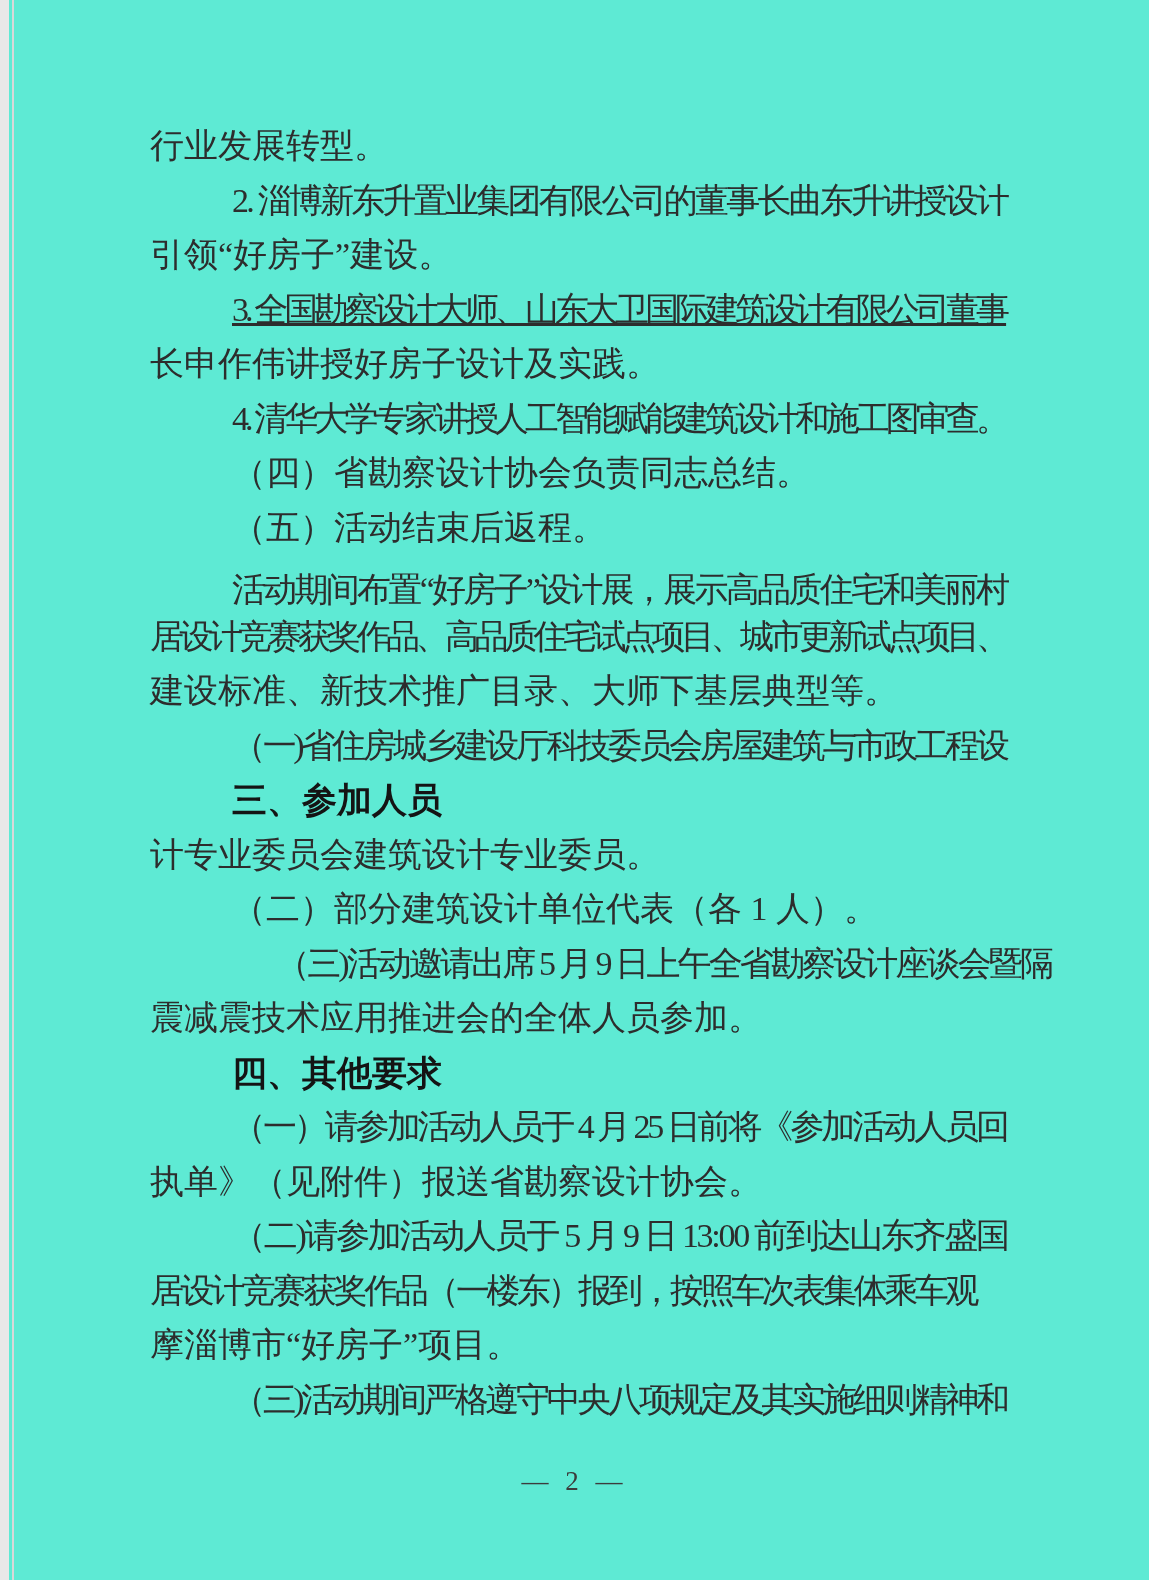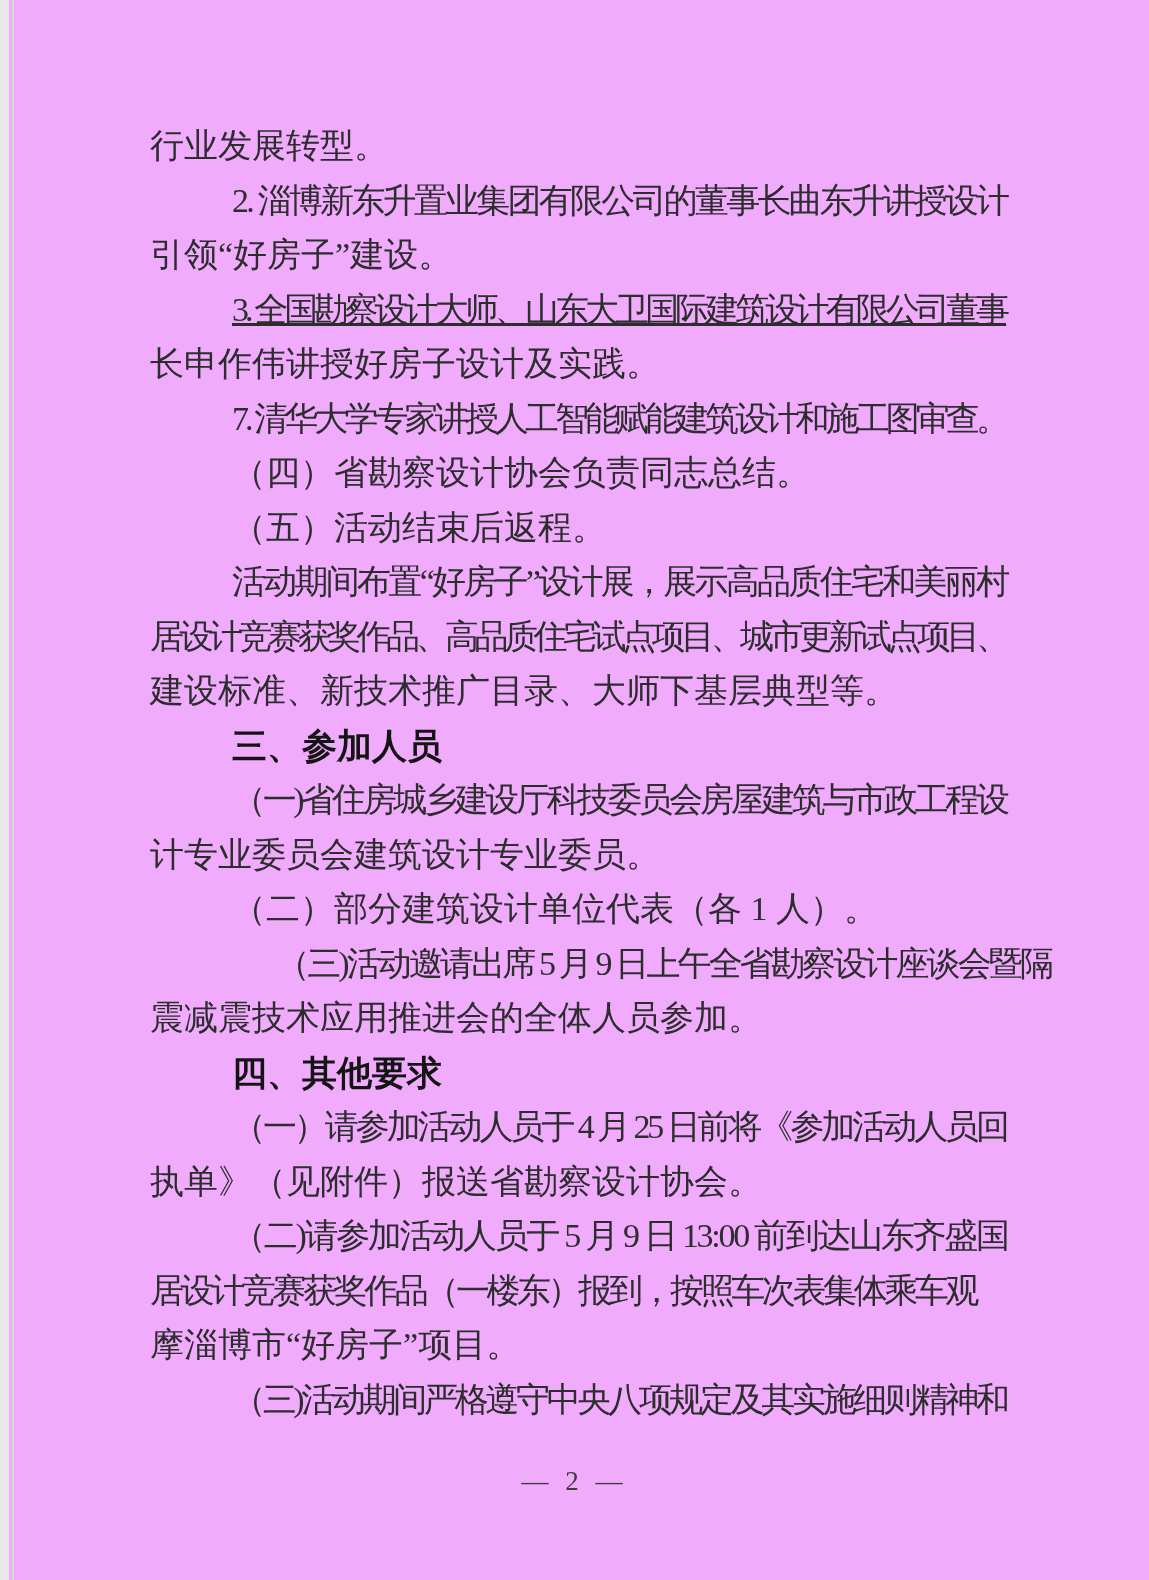--- a/index.html
+++ b/index.html
@@ -4,21 +4,21 @@
 <style>
   html, body {
     margin: 0;
     padding: 0;
     background: #ffffff;
   }
   .page {
     position: relative;
     width: 1149px;
     height: 1580px;
-    background: #f0abfc;
+    background: #5eead4;
     overflow: hidden;
     font-family: "Liberation Serif", "DejaVu Serif", serif;
   }
   
   .scan-strip {
     position: absolute;
     left: 0; top: 0;
     width: 9px; height: 100%;
     background: #e8e8e8;
   }
@@ -70,28 +70,28 @@
 
 <div class="page">
   <div class="scan-strip"></div>
   <div class="scan-line"></div>
   <div class="content">
       <div class="line"><span>行业发展转型。</span></div>
       <div class="line indent"><span style="letter-spacing: -2.76923px; margin-right: 17px;">2. 淄博新东升置业集团有限公司的董事长曲东升讲授设计</span></div>
       <div class="line"><span>引领“好房子”建设。</span></div>
       <div class="line indent"><span style="letter-spacing: -3.92593px; margin-right: 3.92593px; text-decoration: underline;">3. 全国勘察设计大师、山东大卫国际建筑设计有限公司董事</span></div>
       <div class="line"><span>长申作伟讲授好房子设计及实践。</span></div>
-      <div class="line indent"><span style="letter-spacing: -3.92593px; margin-right: 3.92593px;">7. 清华大学专家讲授人工智能赋能建筑设计和施工图审查。</span></div>
+      <div class="line indent"><span style="letter-spacing: -3.92593px; margin-right: 3.92593px;">4. 清华大学专家讲授人工智能赋能建筑设计和施工图审查。</span></div>
       <div class="line indent"><span>（四）省勘察设计协会负责同志总结。</span></div>
       <div class="line indent"><span>（五）活动结束后返程。</span></div>
-      <div class="line indent"><span style="letter-spacing: -2.7275px; margin-right: 2.7275px;">活动期间布置“好房子”设计展，展示高品质住宅和美丽村</span></div>
+      <div class="line indent"><span style="letter-spacing: -2.7275px; margin-right: 2.7275px; margin-top: 8px;">活动期间布置“好房子”设计展，展示高品质住宅和美丽村</span></div>
       <div class="line"><span style="letter-spacing: -4.5px; margin-right: 5px;">居设计竞赛获奖作品、高品质住宅试点项目、城市更新试点项目、</span></div>
       <div class="line"><span>建设标准、新技术推广目录、大师下基层典型等。</span></div>
+      <div class="line indent"><span style="letter-spacing: -3.33312px; margin-right: 3.33312px;">（一)省住房城乡建设厅科技委员会房屋建筑与市政工程设</span></div>
       <div class="line indent heading"><span>三、参加人员</span></div>
-      <div class="line indent"><span style="letter-spacing: -3.33312px; margin-right: 3.33312px;">（一)省住房城乡建设厅科技委员会房屋建筑与市政工程设</span></div>
       <div class="line"><span>计专业委员会建筑设计专业委员。</span></div>
       <div class="line indent"><span>（二）部分建筑设计单位代表（各 1 人）。</span></div>
       <div class="line indent"><span style="letter-spacing: -2.87338px; margin-right: 2.87338px; margin-left: 44px;">（三)活动邀请出席 5 月 9 日上午全省勘察设计座谈会暨隔</span></div>
       <div class="line"><span>震减震技术应用推进会的全体人员参加。</span></div>
       <div class="line indent heading"><span>四、其他要求</span></div>
       <div class="line indent"><span style="letter-spacing: -3.06897px; margin-right: 14px; text-align: right;">（一）请参加活动人员于 4 月 25 日前将《参加活动人员回</span></div>
       <div class="line"><span>执单》（见附件）报送省勘察设计协会。</span></div>
       <div class="line indent"><span style="letter-spacing: -2.2964px; margin-right: 9px;">（二)请参加活动人员于 5 月 9 日 13:00 前到达山东齐盛国</span></div>
       <div class="line"><span style="letter-spacing: -3.40741px; margin-right: 3.40741px;">居设计竞赛获奖作品（一楼东）报到，按照车次表集体乘车观</span></div>
       <div class="line"><span>摩淄博市“好房子”项目。</span></div>

